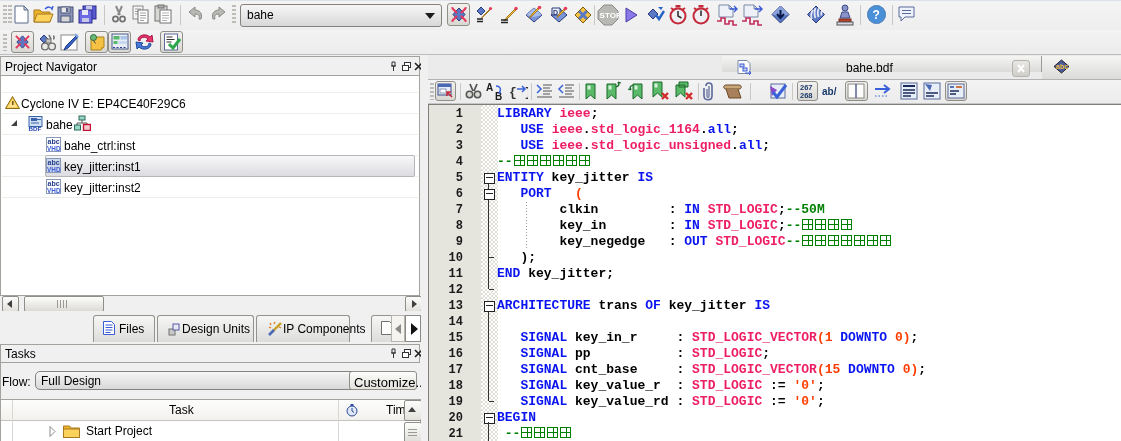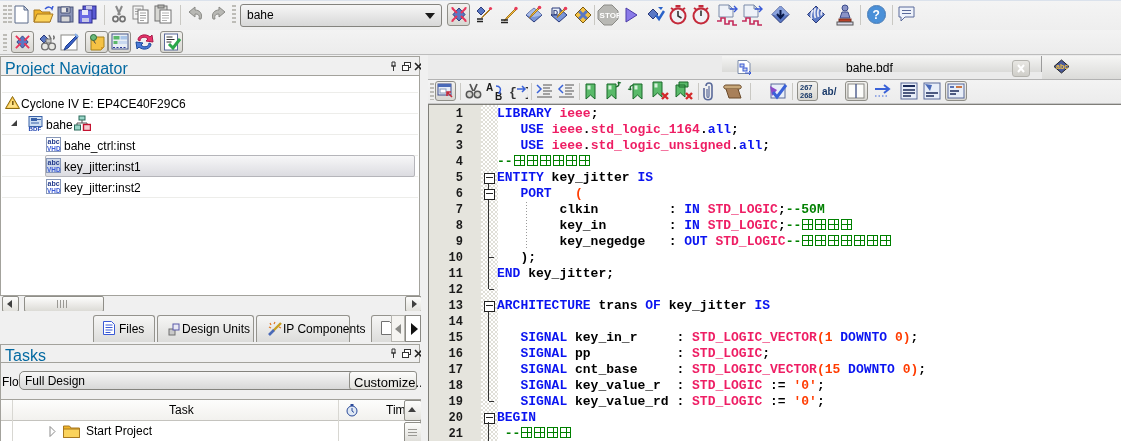--- a/index.html
+++ b/index.html
@@ -2,21 +2,21 @@
 <html><head><meta charset="utf-8"><style>
 html,body{margin:0;padding:0;width:1121px;height:441px;overflow:hidden;
 font-family:"Liberation Sans",sans-serif;background:#f0f0f0;}
 .ab{position:absolute;white-space:nowrap;}
 pre.ab{white-space:pre;}
 .tb-sep{position:absolute;width:1px;background:#c9c8c3;top:4px;bottom:4px;}
 .grip{position:absolute;width:4px;top:6px;bottom:6px;
 background:repeating-linear-gradient(180deg,#bdbcb7 0 2px,transparent 2px 4px);}
 svg{display:block}
 
-.ptitle{background:#f0f0f0;border:1px solid #a3a29c;color:#0369a1;font-size:16px;}
+.ptitle{background:#f0f0f0;border:1px solid #a3a29c;color:#000000;font-size:12px;}
 .wbtn{position:absolute;top:4px;width:12px;height:12px;color:#333;font-size:11px;line-height:12px;text-align:center;}
 
 .trow{position:absolute;left:1px;right:1px;height:21px;border-bottom:1px solid #ededea;}
 .tlab{position:absolute;top:5px;margin-left:-2px;font-size:12px;color:#000;white-space:nowrap;}
 
 .kw{color:#0a14f0;font-weight:bold}
 .ty{color:#ee1e64;font-weight:bold}
 .nu{color:#ff3c00;font-weight:bold}
 .cm{color:#008000;font-weight:bold}
 .cj{display:inline-block;width:11px;height:11px;box-sizing:border-box;margin:0 1px;vertical-align:-1px;
@@ -378,21 +378,21 @@
       </svg>
     </div>
  <div class="wbtn" style="left:412px;top:3px">
       <svg width="11" height="11" viewBox="0 0 11 11">
         <path d="M2 2 L9 9 M9 2 L2 9" stroke="#222" stroke-width="1.6"></path>
       </svg>
     </div>
 </div>
 <div class="ab" style="left:0;top:363px;width:420px;height:78px;background:#f0f0f0;border-left:1px solid #a3a29c;box-sizing:border-box;"></div>
 <div class="ab" style="left:2px;top:375px;font-size:12px;">Flow:</div>
-<div class="ab" style="left:19px;top:371px;width:364px;height:19px;border:1px solid #84837e;border-radius:5px;background:linear-gradient(180deg,#f6f6f6,#d8d8d8);box-sizing:border-box;">
+<div class="ab" style="left:35px;top:371px;width:364px;height:19px;border:1px solid #84837e;border-radius:5px;background:linear-gradient(180deg,#f6f6f6,#d8d8d8);box-sizing:border-box;">
  <div class="ab" style="left:5px;top:2px;font-size:12px;">Full Design</div>
  <div class="ab" style="right:7px;top:7px;width:0;height:0;border-left:5px solid transparent;border-right:5px solid transparent;border-top:6px solid #1a1a1a;"></div>
 </div>
 <div class="ab btn3" style="left:349px;top:371px;width:68px;height:19px;box-sizing:border-box;">
  <div class="ab" style="left:4px;top:3px;font-size:13px;">Customize...</div>
 </div>
 
 <div class="ab" style="left:0;top:399px;width:421px;height:42px;background:#fff;border:1px solid #a3a29c;border-bottom:none;box-sizing:border-box;" id="ttable">
  <div class="ab" style="left:0;top:0;width:420px;height:20px;background:linear-gradient(180deg,#fdfdfc,#f2f1ee);border-bottom:1px solid #c4c3be;"></div>
  <div class="ab" style="left:11px;top:0;width:1px;height:42px;background:#d8d7d2;"></div>

